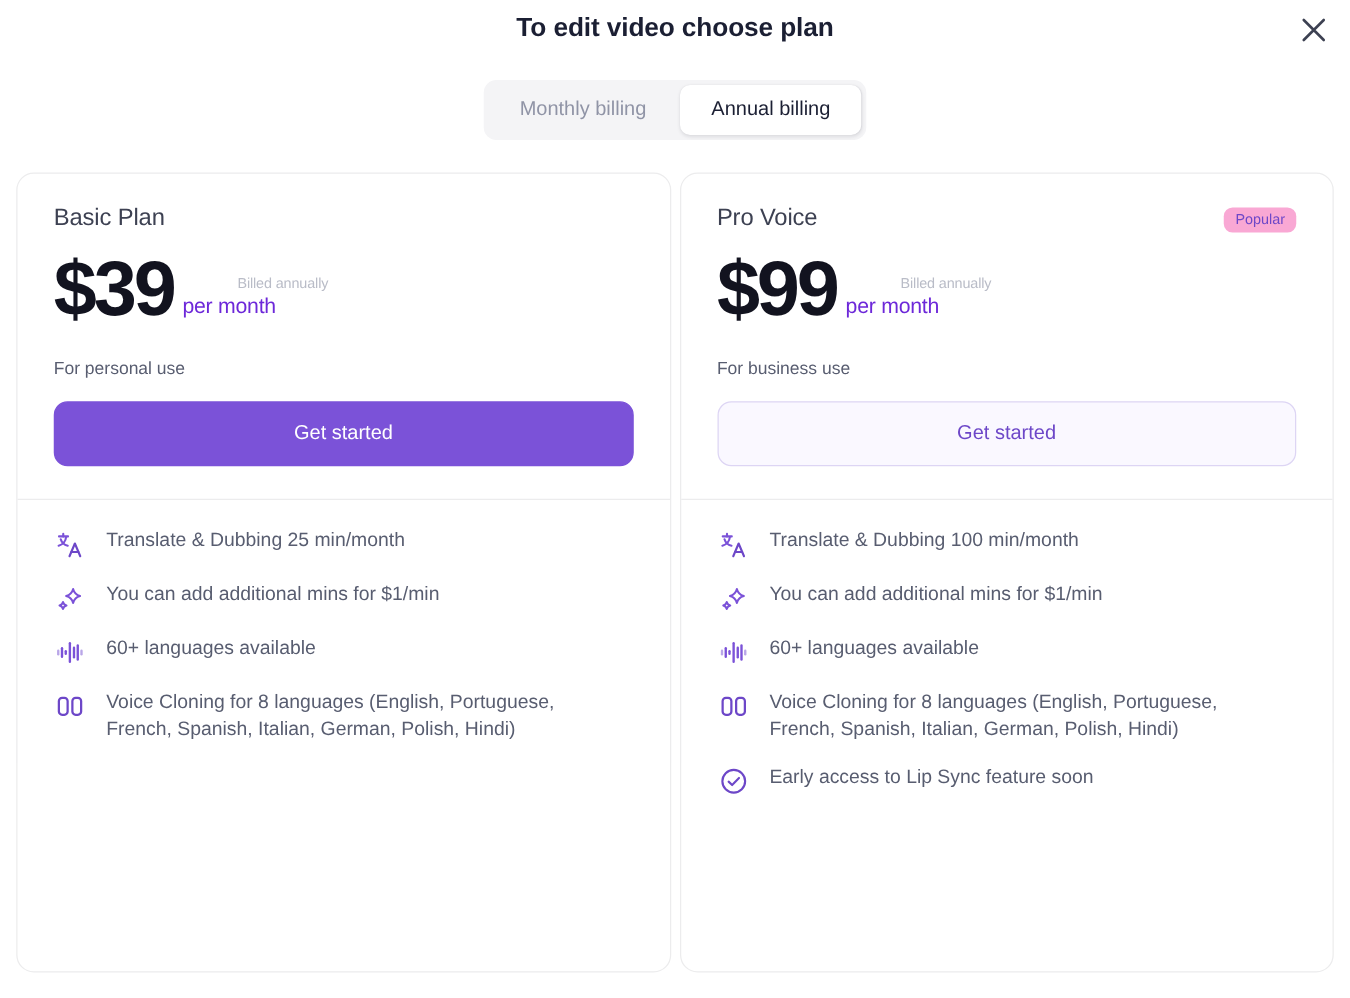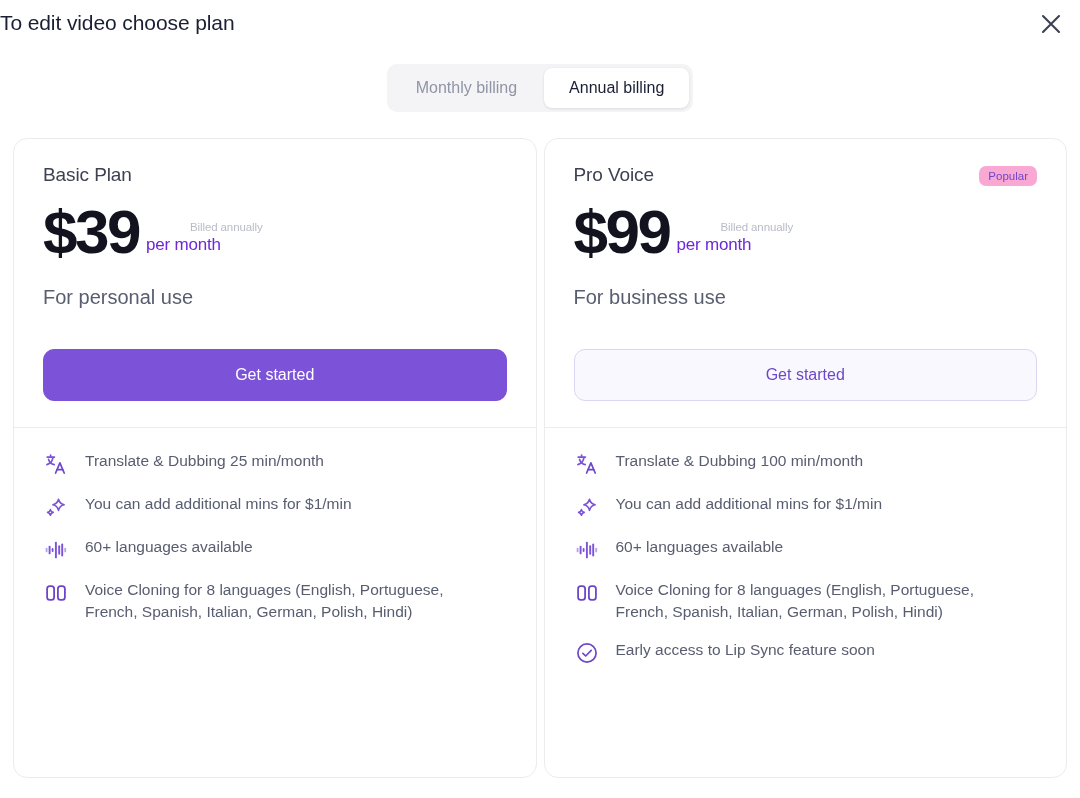--- a/index.html
+++ b/index.html
@@ -8,22 +8,23 @@
     width: 1080px;
     height: 798px;
     background: #ffffff;
     font-family: "Liberation Sans", sans-serif;
     overflow: hidden;
     position: relative;
   }
 
   
   .modal-title {
+    text-align: center;
     font-size: 21px;
-    font-weight: normal;
+    font-weight: bold;
     color: #1b1f33;
     padding-top: 11px;
     letter-spacing: -0.1px;
   }
 
   .close-btn {
     position: absolute;
     top: 9px;
     right: 14px;
     width: 30px;
@@ -134,29 +135,29 @@
     margin-left: 44px;
   }
   .per-month {
     font-size: 17px;
     color: #6d28d9;
     line-height: 1.2;
     letter-spacing: -0.2px;
   }
 
   .plan-use {
-    font-size: 20px;
+    font-size: 14px;
     color: #585d70;
     margin-top: 28px;
   }
 
   .cta-btn {
     display: block;
     width: 100%;
-    margin-top: 40px;
+    margin-top: 19px;
     padding: 16px 0;
     border-radius: 11px;
     font-size: 16px;
     text-align: center;
     cursor: pointer;
     font-family: "Liberation Sans", sans-serif;
   }
   .cta-primary {
     background: #7b52d8;
     color: #ffffff;

